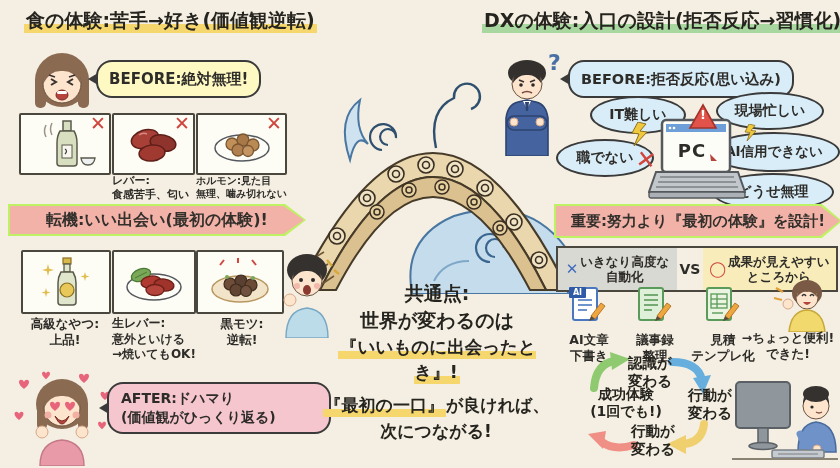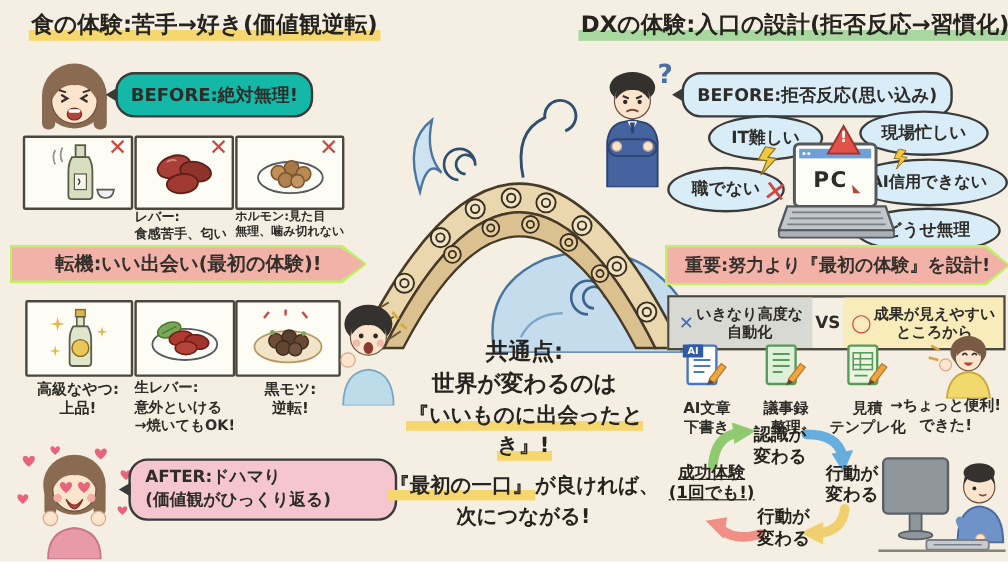--- a/index.html
+++ b/index.html
@@ -3,21 +3,21 @@
 <meta charset="utf-8">
 <style>
   html,body{margin:0;padding:0;}
   body{font-family:"DejaVu Sans",sans-serif;color:#2e2c29;}
   #stage{position:relative;width:840px;height:468px;background:#f4efe2;overflow:hidden;font-weight:700;padding-left:19px;}
   .abs{position:absolute;}
   .pre{white-space:pre-line;}
   .hl-y{background:linear-gradient(transparent 62%, #f5d76e 62%);padding:0 2px 2px 2px;}
   .hl-g{background:linear-gradient(transparent 62%, #a8d8a0 62%);padding:0 2px 2px 2px;}
   .title{font-size:19px;font-weight:800;letter-spacing:0px;color:#26241f;}
-  .bubble{position:absolute;background:#14b8a6;border:2px solid #3a3a3a;border-radius:16px;display:flex;align-items:center;padding:2px 11px;font-weight:700;}
+  .bubble{position:absolute;background:#fef9c3;border:2px solid #3a3a3a;border-radius:16px;display:flex;align-items:center;padding:2px 11px;font-weight:700;}
   .bubble::before{content:"";position:absolute;left:-10px;top:50%;margin-top:-6px;border-top:6px solid transparent;border-bottom:6px solid transparent;border-right:10px solid #3a3a3a;}
   .bubble.blue{background:#d8edf8;}
   .bubble.pink{background:#f5c6ce;}
   .ellipse{position:absolute;background:#d8edf8;border:2px solid #3a3a3a;border-radius:50%;display:flex;align-items:center;justify-content:center;font-weight:700;text-align:center;}
   .foodbox{position:absolute;background:#fdfcf5;border:2px solid #4a473f;border-radius:2px;}
   .foodbox svg{position:absolute;left:50%;top:50%;transform:translate(-50%,-50%);}
   .xmark{position:absolute;top:-3px;right:3px;font-weight:900;color:#d0453c;font-size:19px;line-height:1.2;}
   .flabel{position:absolute;font-weight:700;line-height:1.3;}
   .banner{position:absolute;clip-path:polygon(0 0,93% 0,100% 50%,93% 100%,0 100%);background:#bef264;}
   .banner-in{position:absolute;inset:2px;clip-path:polygon(0 0,93% 0,100% 50%,93% 100%,0 100%);background:#f2b2a8;display:flex;align-items:center;justify-content:center;}
@@ -430,21 +430,21 @@
     <polygon points="130,83 111,92 130,102" fill="#f0cf6e"></polygon>
     <path d="M78,93 Q58,99 46,90" fill="none" stroke="#ef8f86" stroke-width="8" stroke-linecap="round"></path>
     <polygon points="50,79 32,82 47,97" fill="#ef8f86"></polygon>
   </svg>
   <div class="cyc pre" style="left:606px;top:355px;width:88px;">認識が
 変わる</div>
   <div class="cyc pre" style="left:666px;top:387px;width:88px;">行動が
 変わる</div>
   <div class="cyc pre" style="left:609px;top:423px;width:88px;">行動が
 変わる</div>
-  <div class="cyc pre" style="left:547px;top:386px;width:92px;font-size:14px;text-decoration:underline;">成功体験
+  <div class="cyc pre" style="left:580px;top:386px;width:92px;font-size:14px;">成功体験
 (1回でも!)</div>
 
   <svg class="abs" style="left:728px;top:366px;" width="112" height="102" viewBox="0 0 112 102">
     <circle cx="88" cy="40" r="13" fill="#fce4cd" stroke="#6b5240" stroke-width="1"></circle>
     <path d="M75,38 Q75,24 88,24 Q101,24 101,38 Q96,28 88,29 Q80,28 75,38 Z" fill="#35312f"></path>
     <ellipse cx="88" cy="28" rx="13" ry="8" fill="#35312f"></ellipse>
     <circle cx="84" cy="41" r="1.6" fill="#2a2a2a"></circle>
     <path d="M88,46 q3,2 6,0" fill="none" stroke="#7a4a40" stroke-width="1.4"></path>
     <path d="M70,86 Q70,58 88,56 Q108,58 108,86 Z" fill="#6f93c8" stroke="#4a6b9e" stroke-width="1.6"></path>
     <path d="M72,68 Q76,80 88,83" fill="none" stroke="#6f93c8" stroke-width="7" stroke-linecap="round"></path>

